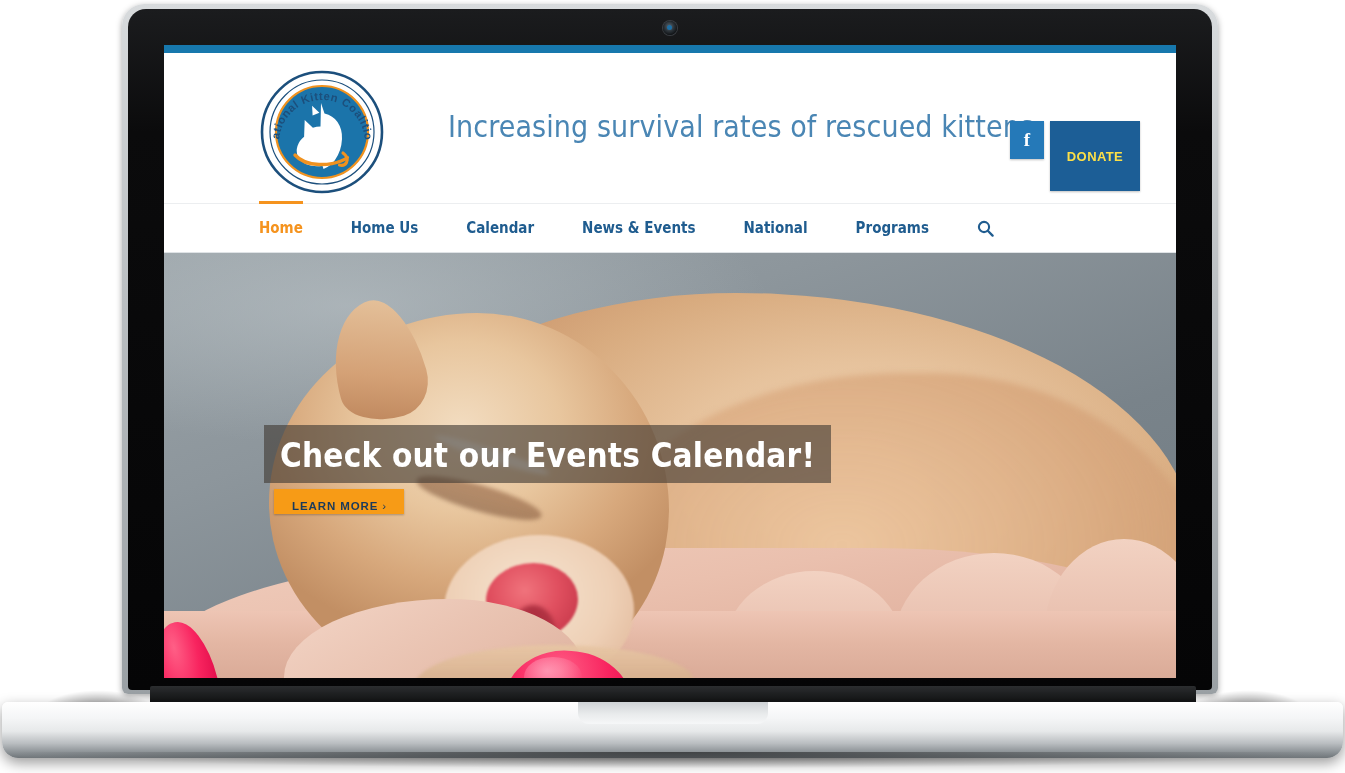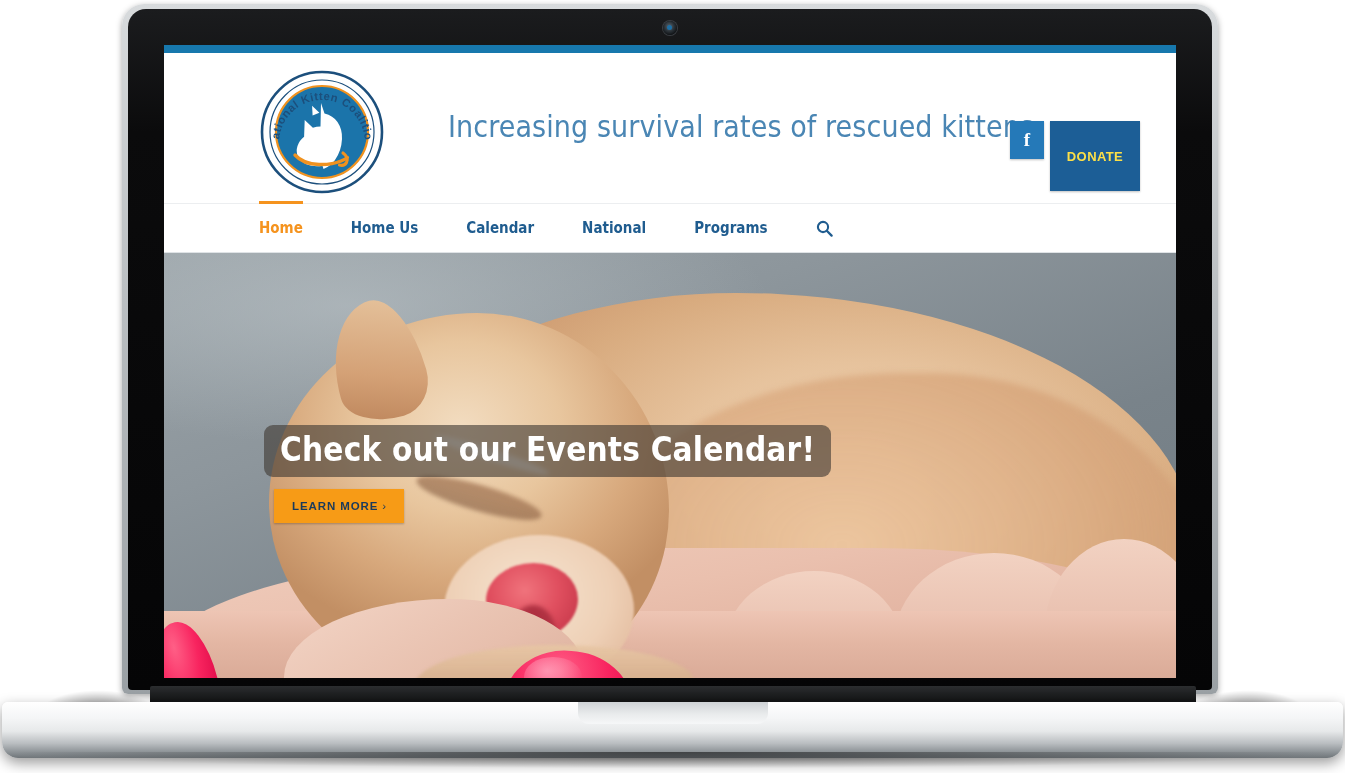--- a/index.html
+++ b/index.html
@@ -432,42 +432,41 @@
     background: linear-gradient(180deg, rgba(231,198,164,0.9) 0%, rgba(202,160,124,0.85) 100%);
     filter: blur(1.5px);
   }
 
   
   .hero-caption {
     position: absolute;
     left: 100px;
     top: 172px;
     background: rgba(64,58,52,0.62);
-    padding: 7px 16px 9px 16px;
-    border-radius: 9px;
+    padding: 13px 16px 9px 16px;
   }
   .hero-title {
     font-family: "DejaVu Sans Condensed", "Liberation Sans Narrow", "Liberation Sans", sans-serif;
     font-size: 33px;
     font-weight: bold;
     color: #ffffff;
     letter-spacing: 0.2px;
     white-space: nowrap;
     line-height: 1.08;
   }
   .hero-cta {
     position: absolute;
     left: 110px;
     top: 236px;
     background: #f79b16;
     color: #1a3a5c;
     font-size: 11.5px;
     font-weight: bold;
     letter-spacing: 0.9px;
-    padding: 11px 17px 11px 18px;
+    padding: 11px 17px 2px 18px;
     cursor: pointer;
     user-select: none;
     white-space: nowrap;
     box-shadow: 0 1px 2px rgba(0,0,0,0.25);
   }
   .hero-cta .chev { font-weight: normal; margin-left: 4px; }
 </style>
 </head>
 <body>
 
@@ -515,20 +514,21 @@
           <div class="btn-fb">f</div>
           <div class="btn-donate">DONATE</div>
         </div>
       </div>
 
       <div class="navbar">
         <div class="nav-inner">
           <div class="nav-item active">Home</div>
           <div class="nav-item">Home Us</div>
           <div class="nav-item">Calendar</div>
+          <div class="nav-item">News &amp; Events</div>
           <div class="nav-item">National</div>
           <div class="nav-item">Programs</div>
           <div class="nav-search">
             <svg width="17" height="17" viewBox="0 0 17 17" xmlns="http://www.w3.org/2000/svg">
               <circle cx="7" cy="7" r="5.1" fill="none" stroke="#1f5c8f" stroke-width="2.1"></circle>
               <line x1="10.8" y1="10.8" x2="15.6" y2="15.6" stroke="#1f5c8f" stroke-width="2.3" stroke-linecap="round"></line>
             </svg>
           </div>
         </div>
       </div>

